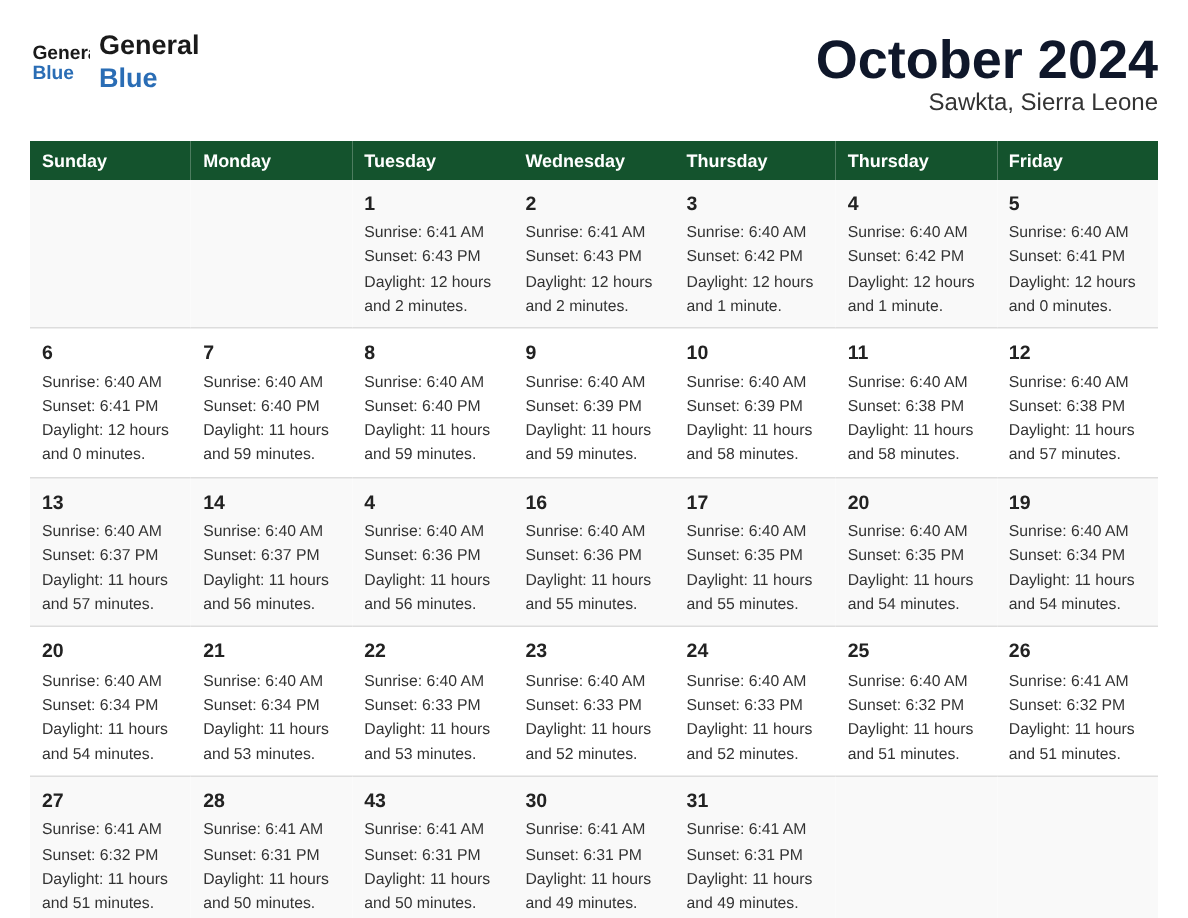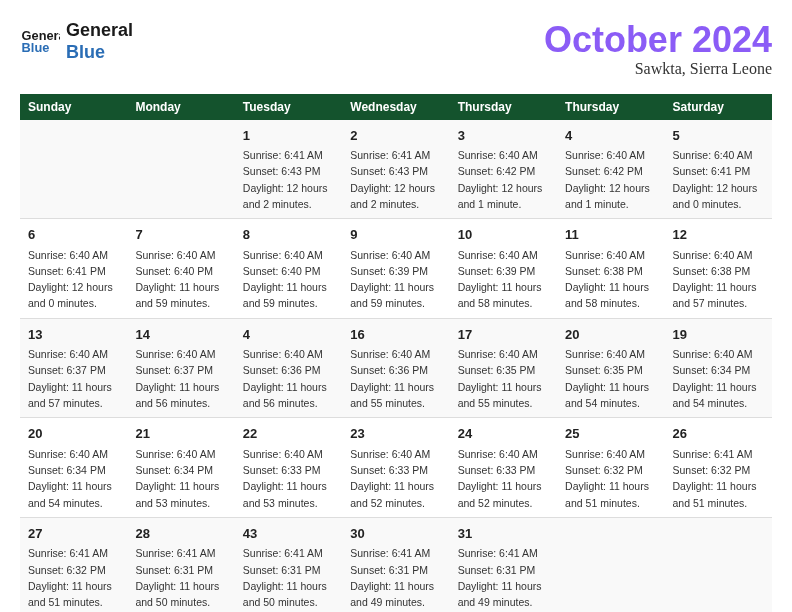--- a/index.html
+++ b/index.html
@@ -24,28 +24,27 @@
     .logo-icon {
       width: 40px;
       height: 40px;
     }
     .title-block {
       text-align: right;
     }
     .month-title {
       font-size: 36px;
       font-weight: bold;
-      color: #8b5cf6;
+      color: #0f172a;
       line-height: 1.1;
       margin-left: 46px;
     }
     .subtitle {
       font-size: 16px;
       color: #333;
-      font-family: Liberation Serif, serif;
     }
     table {
       width: 100%;
       border-collapse: collapse;
       font-size: 11px;
     }
     thead th {
       background: #14532d;
       color: #fff;
       text-align: left;
@@ -105,21 +104,21 @@
 
 <table>
   <thead>
     <tr id="thead-row">
         <th>Sunday</th>
         <th>Monday</th>
         <th>Tuesday</th>
         <th>Wednesday</th>
         <th>Thursday</th>
         <th>Thursday</th>
-        <th>Saturday</th>
+        <th>Friday</th>
       </tr>
   </thead>
   <tbody id="calendar-body">
   <tr>
         <td></td>
         <td></td>
         <td>
           <span class="day-num">1</span>
           <div class="day-info" style="white-space: pre-line;">Sunrise: 6:41 AM
 Sunset: 6:43 PM

